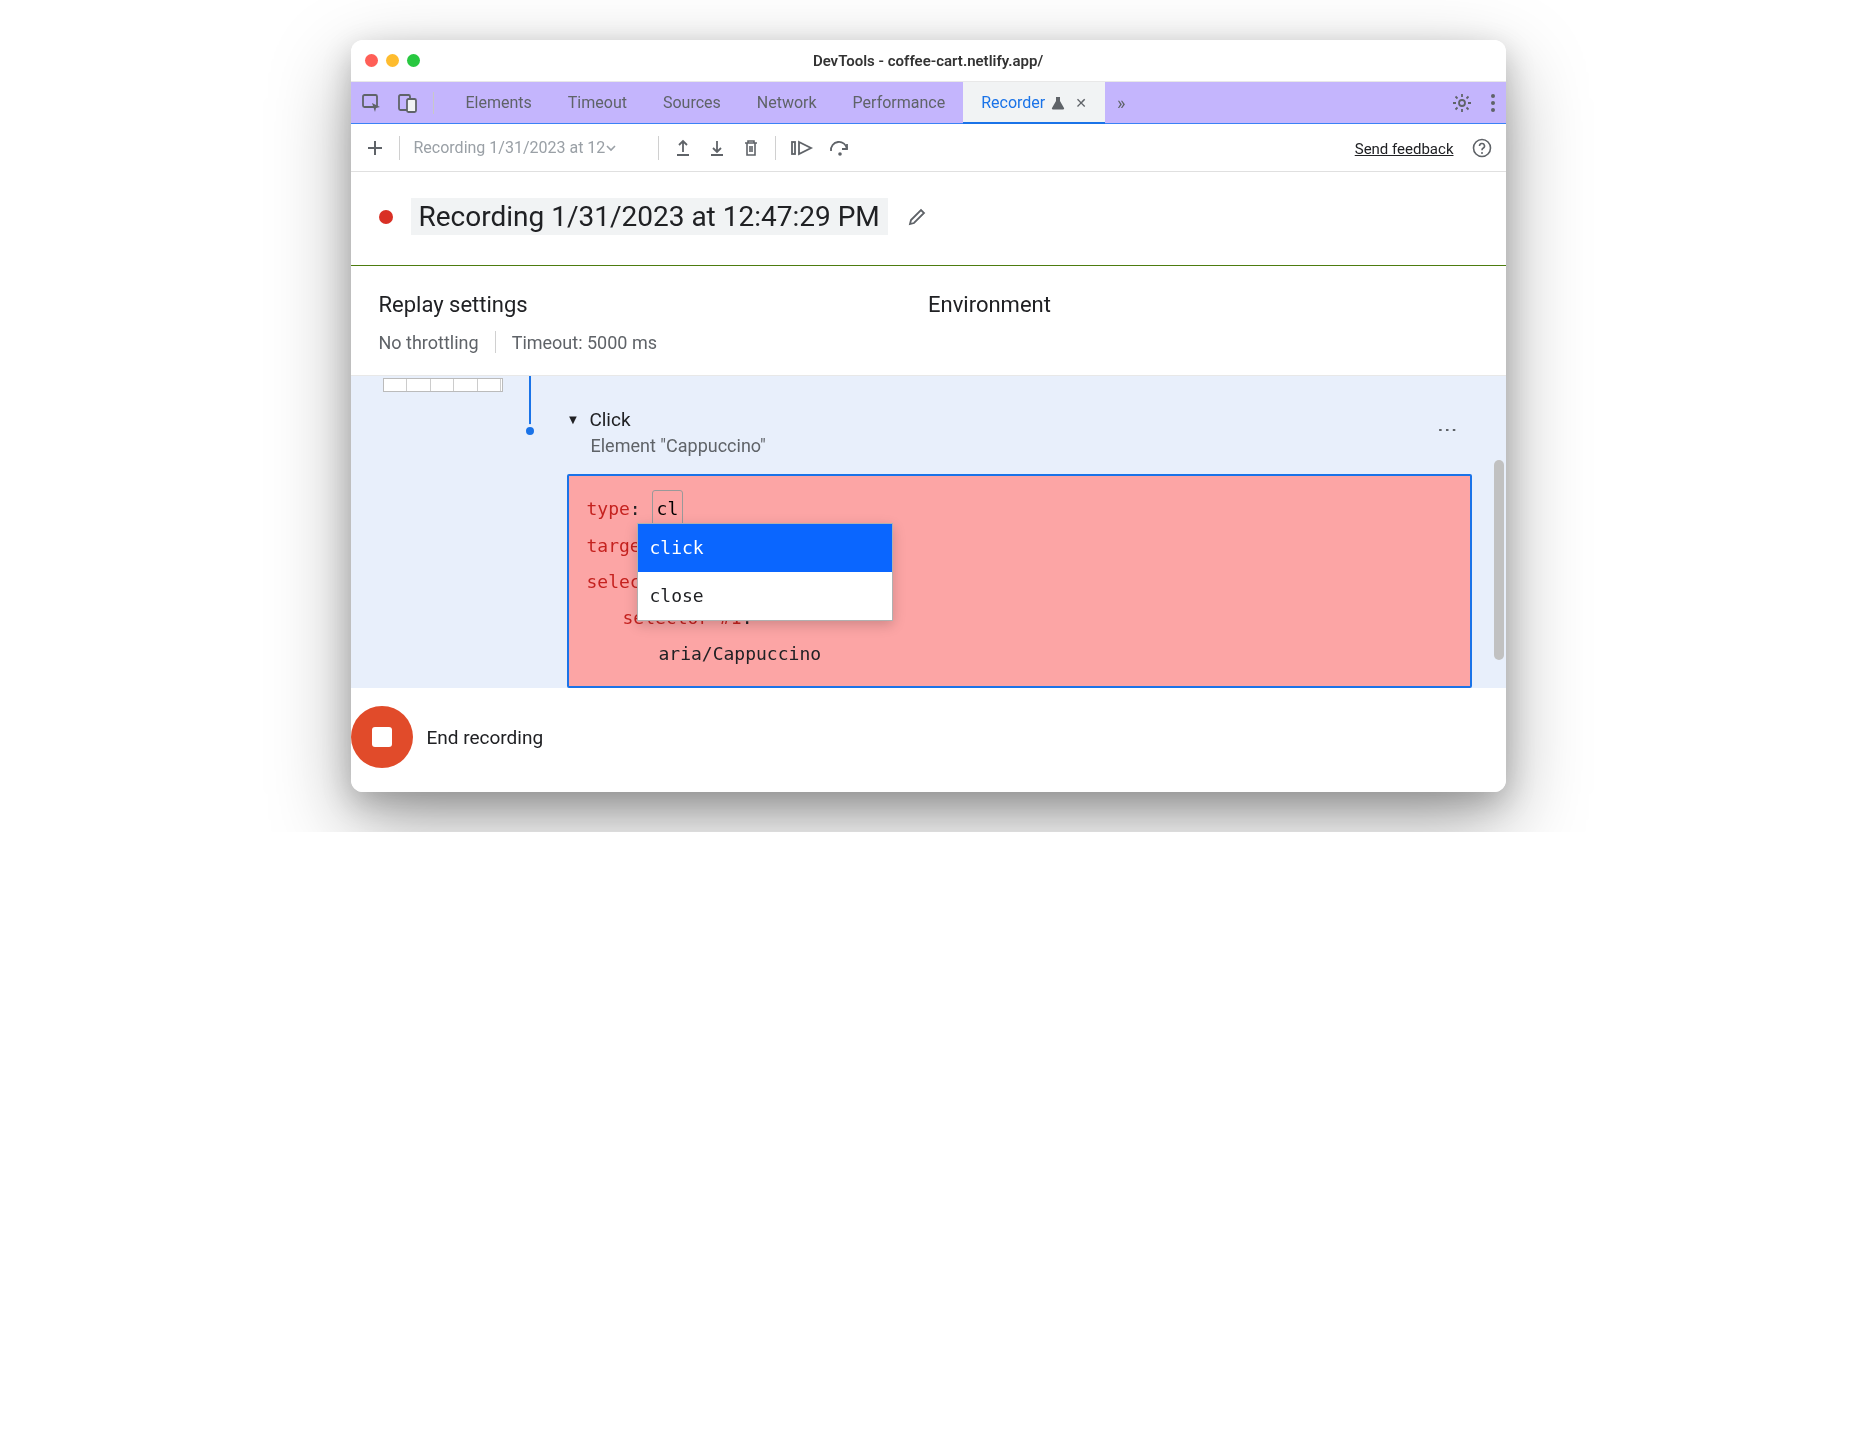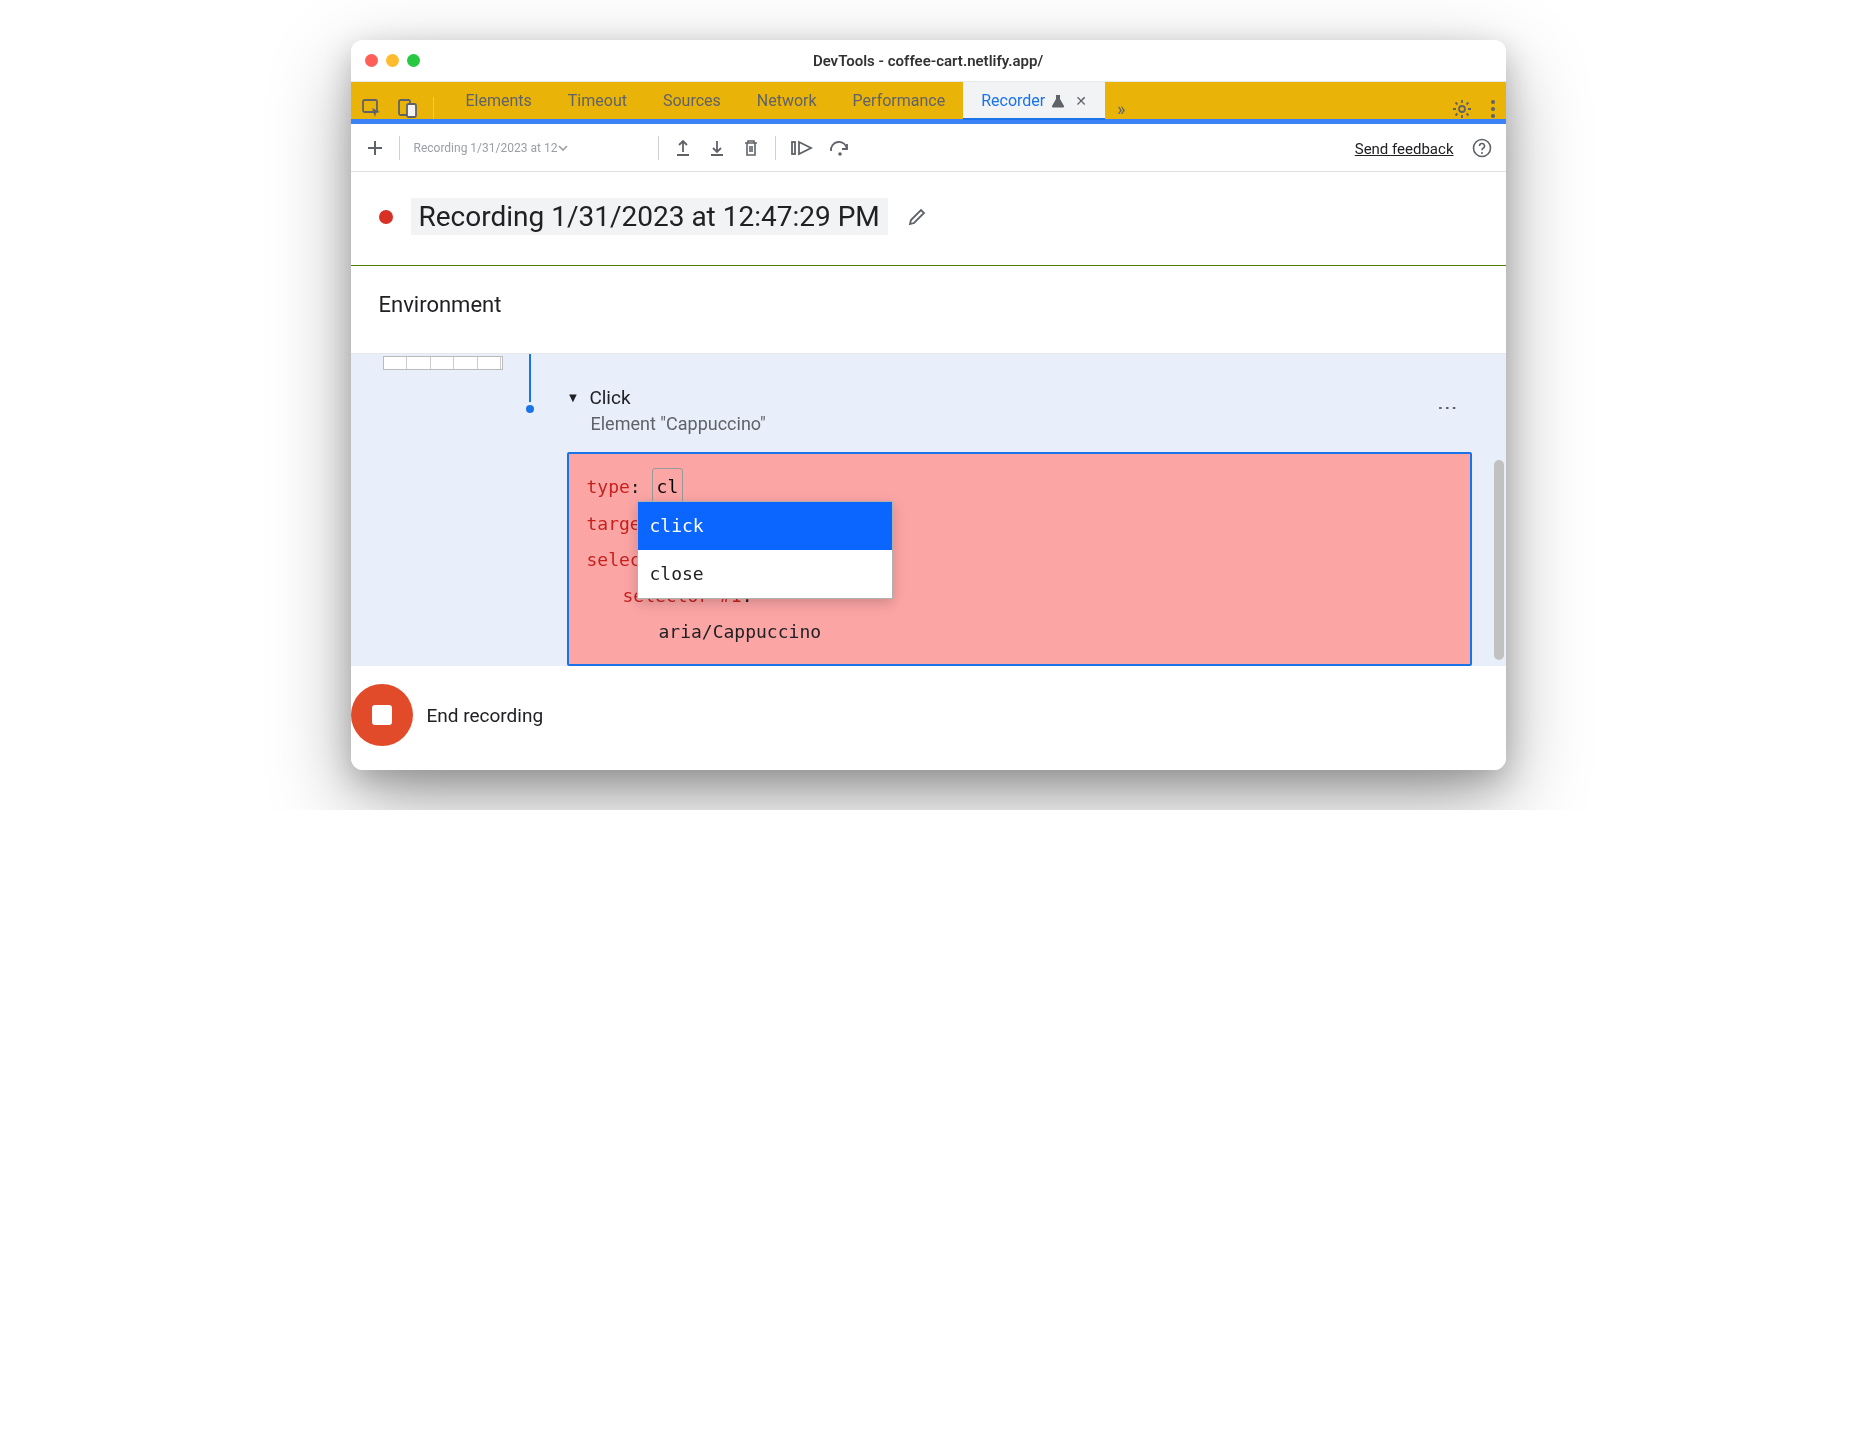--- a/index.html
+++ b/index.html
@@ -37,24 +37,24 @@
   position: absolute;
   left: 0; right: 0;
   text-align: center;
   font-size: 15px;
   font-weight: 600;
   color: #333;
   pointer-events: none;
 }
 .tabs-row {
   height: 42px;
-  background: #eab308;
-  border-bottom: 5px solid #3b82f6;
-  display: flex;
-  align-items: flex-end;
+  background: #c4b5fd;
+  border-bottom: 1px solid #3b82f6;
+  display: flex;
+  align-items: center;
   padding: 0 10px;
   gap: 0;
 }
 .tab-icon-group {
   display: flex;
   align-items: center;
   gap: 14px;
   padding-right: 14px;
   border-right: 1px solid #c8c8c8;
   margin-right: 14px;
@@ -106,21 +106,21 @@
   background: #fff;
   border-bottom: 1px solid #e0e0e0;
   display: flex;
   align-items: center;
   padding: 0 14px;
   gap: 14px;
 }
 .vsep { width: 1px; height: 24px; background: #d0d0d0; }
 .dropdown-text {
   color: #9aa0a6;
-  font-size: 12px;
+  font-size: 16px;
   min-width: 230px;
   display: flex;
   align-items: center;
 }
 .toolbar-right {
   margin-left: auto;
   display: flex;
   align-items: flex-end;
   gap: 18px;
 }
@@ -433,20 +433,28 @@
     <div class="record-dot"></div>
     <div class="recording-title">Recording 1/31/2023 at 12:47:29 PM</div>
     <span class="icon-btn">
       <svg width="22" height="22" viewBox="0 0 22 22">
           <path d="M4 18 L5 14 L15 4 L18 7 L8 17 Z" fill="none" stroke="#5f6368" stroke-width="1.8"></path>
         </svg>
     </span>
   </div>
 
   <div class="settings-row">
+    <div class="settings-col">
+      <h3>Replay settings</h3>
+      <div class="settings-values">
+        <span>No throttling</span>
+        <div class="vsep"></div>
+        <span>Timeout: 5000 ms</span>
+      </div>
+    </div>
     <div class="settings-col env-col">
       <h3>Environment</h3>
     </div>
   </div>
 
   <div class="step-area">
     <div class="thumb-strip">
       <div></div>
         <div></div>
         <div></div>

